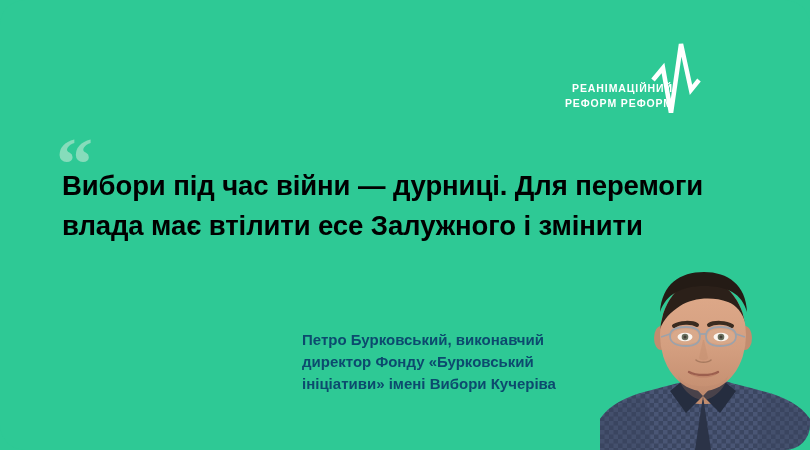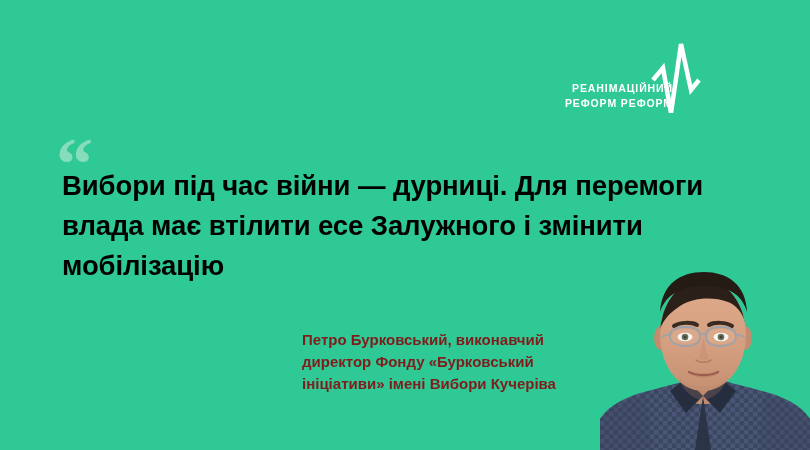--- a/index.html
+++ b/index.html
@@ -12,20 +12,21 @@
     overflow: hidden;
     font-family: "Liberation Sans", sans-serif;
     background: #2ec995;
   }
   .card {
     position: relative;
     width: 810px;
     height: 450px;
     background: #2ec995;
     overflow: hidden;
+    border-radius: 25px;
   }
 
   
   .logo {
     position: absolute;
     top: 38px;
     right: 55px;
     width: 210px;
     height: 75px;
   }
@@ -74,21 +75,21 @@
     line-height: 40px;
     letter-spacing: -0.1px;
   }
 
   
   .attribution {
     position: absolute;
     left: 302px;
     top: 329px;
     width: 300px;
-    color: #7f1d1d;
+    color: #0c4a6e;
     font-size: 15px;
     font-weight: bold;
     line-height: 22px;
   }
 
   
   .portrait {
     position: absolute;
     right: 0;
     bottom: 0;
@@ -127,21 +128,20 @@
       <div>РЕАНІМАЦІЙНИЙ</div>
       <div>РЕФОРМ РЕФОРМ</div>
     </div>
   </div>
 
   <div class="quote-mark">“</div>
 
   <div class="quote-text">
     <div>Вибори під час війни — дурниці. Для перемоги</div>
     <div>влада має втілити есе Залужного і змінити</div>
-    <div>мобілізацію</div>
   </div>
 
   <div class="attribution">
     <div>Петро Бурковський, виконавчий</div>
     <div>директор Фонду «Бурковський</div>
     <div>ініціативи» імені Вибори Кучеріва</div>
   </div>
 
   <div class="portrait">
     <svg viewBox="0 0 210 200">

